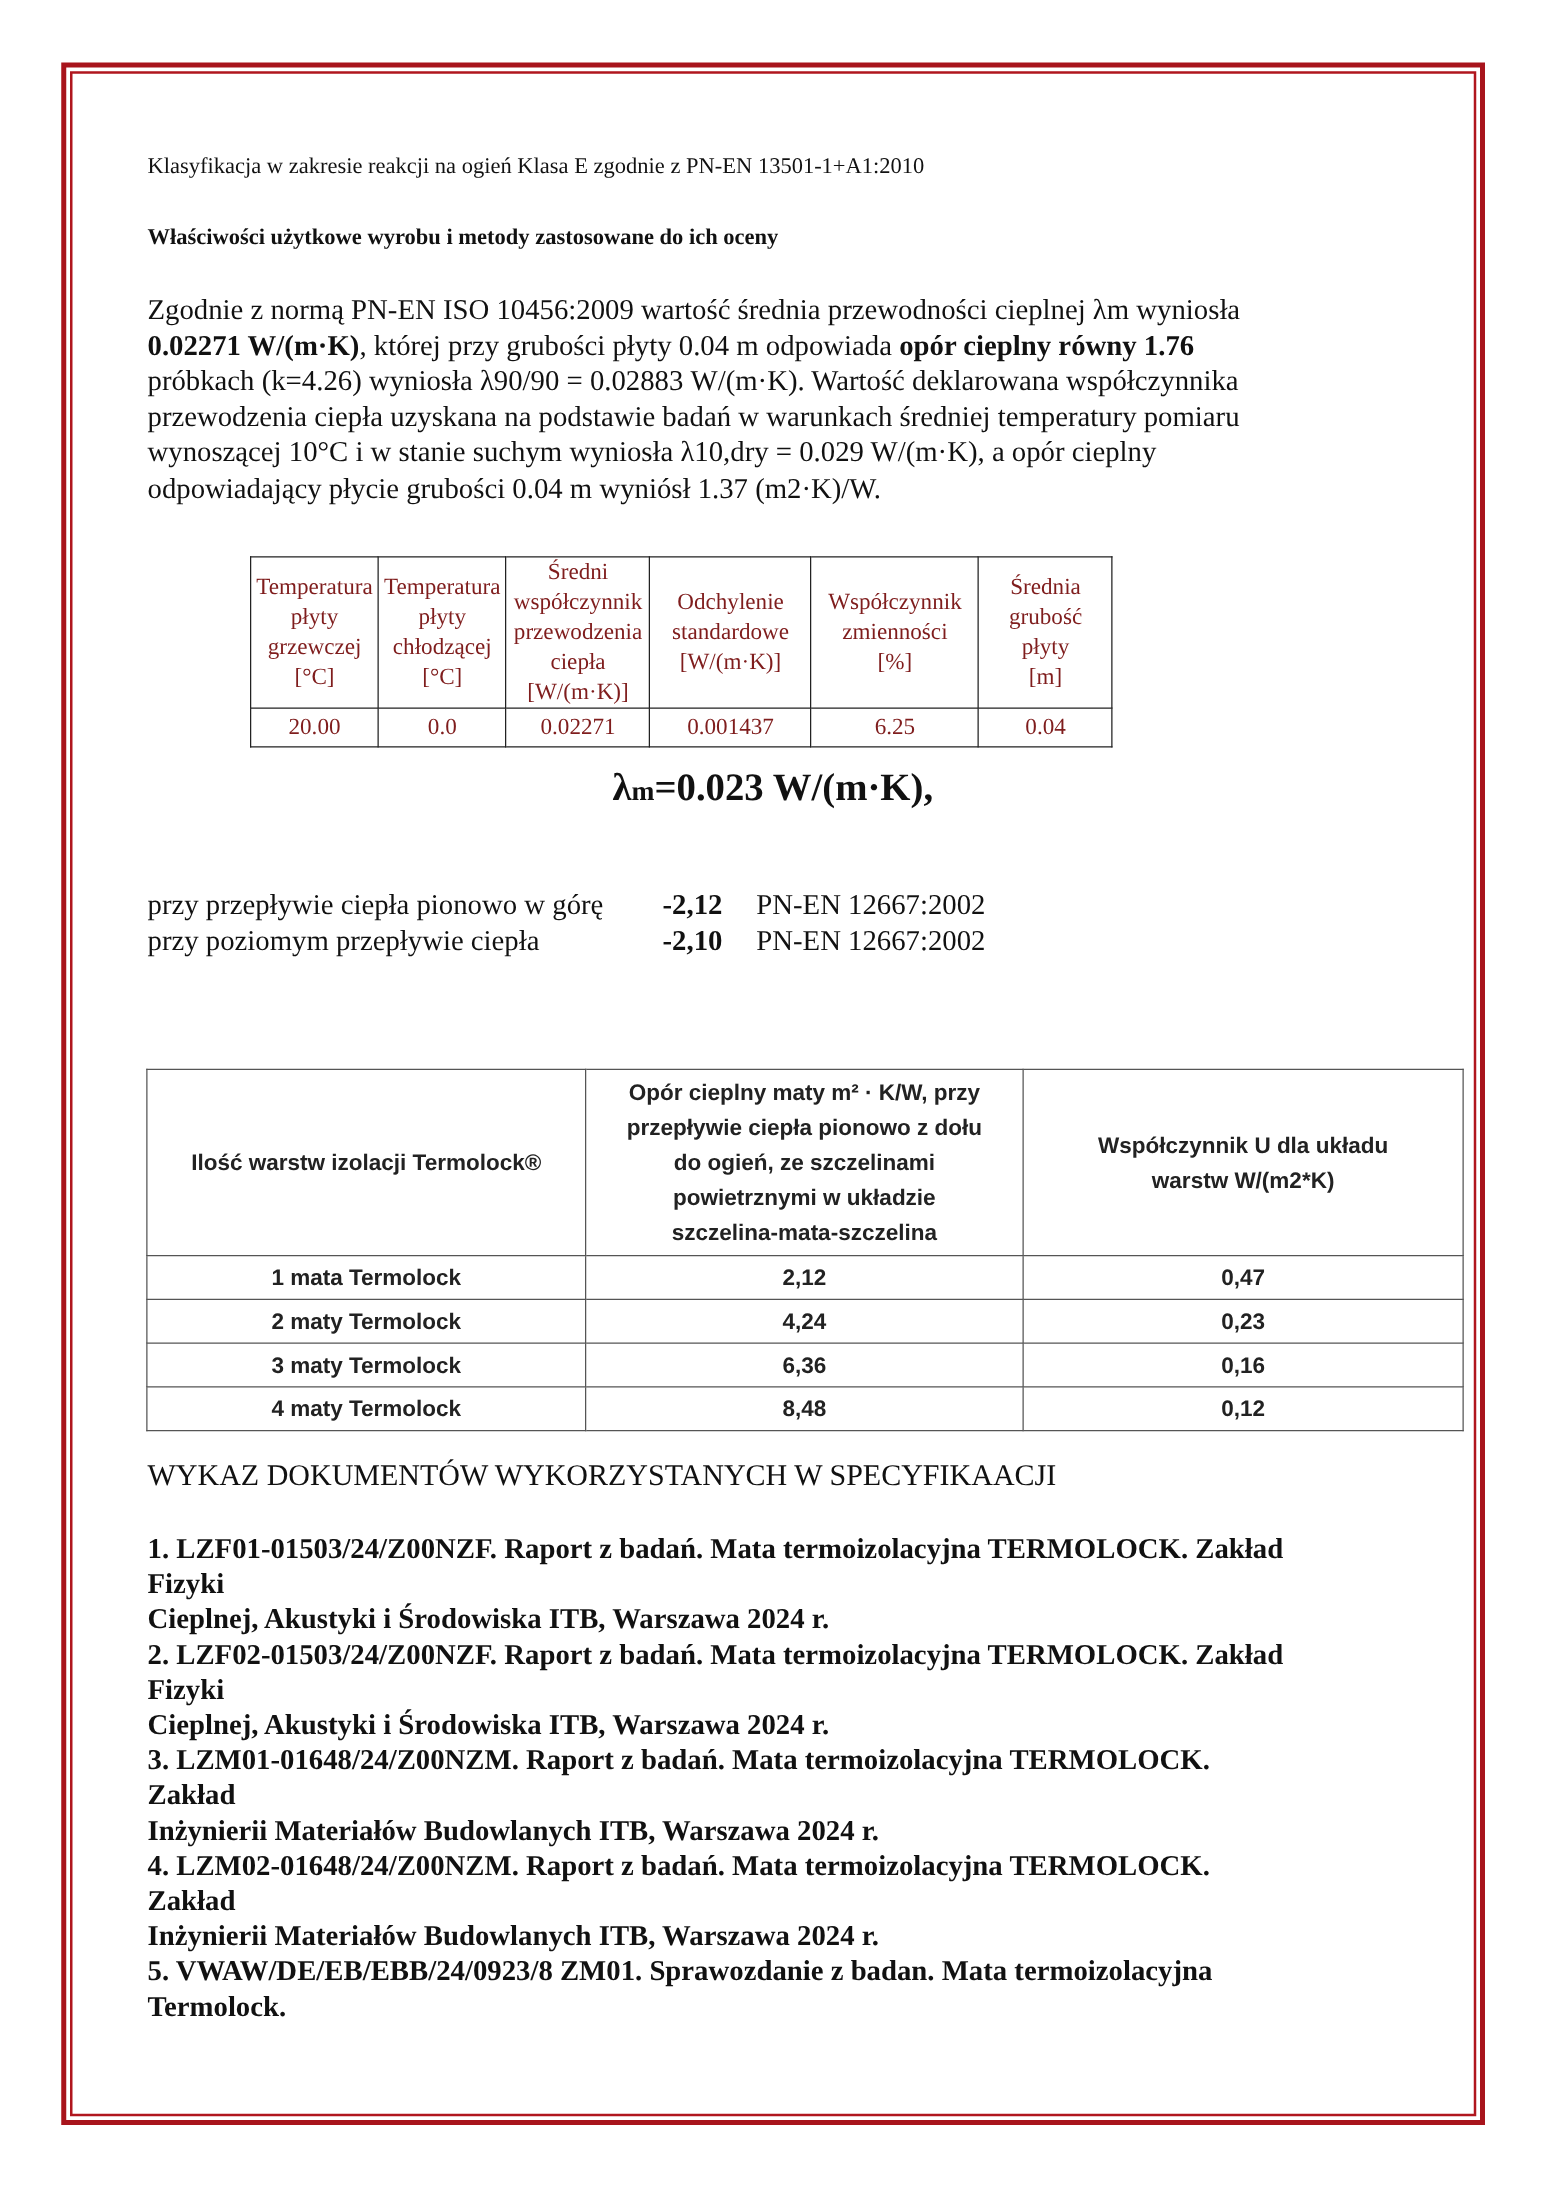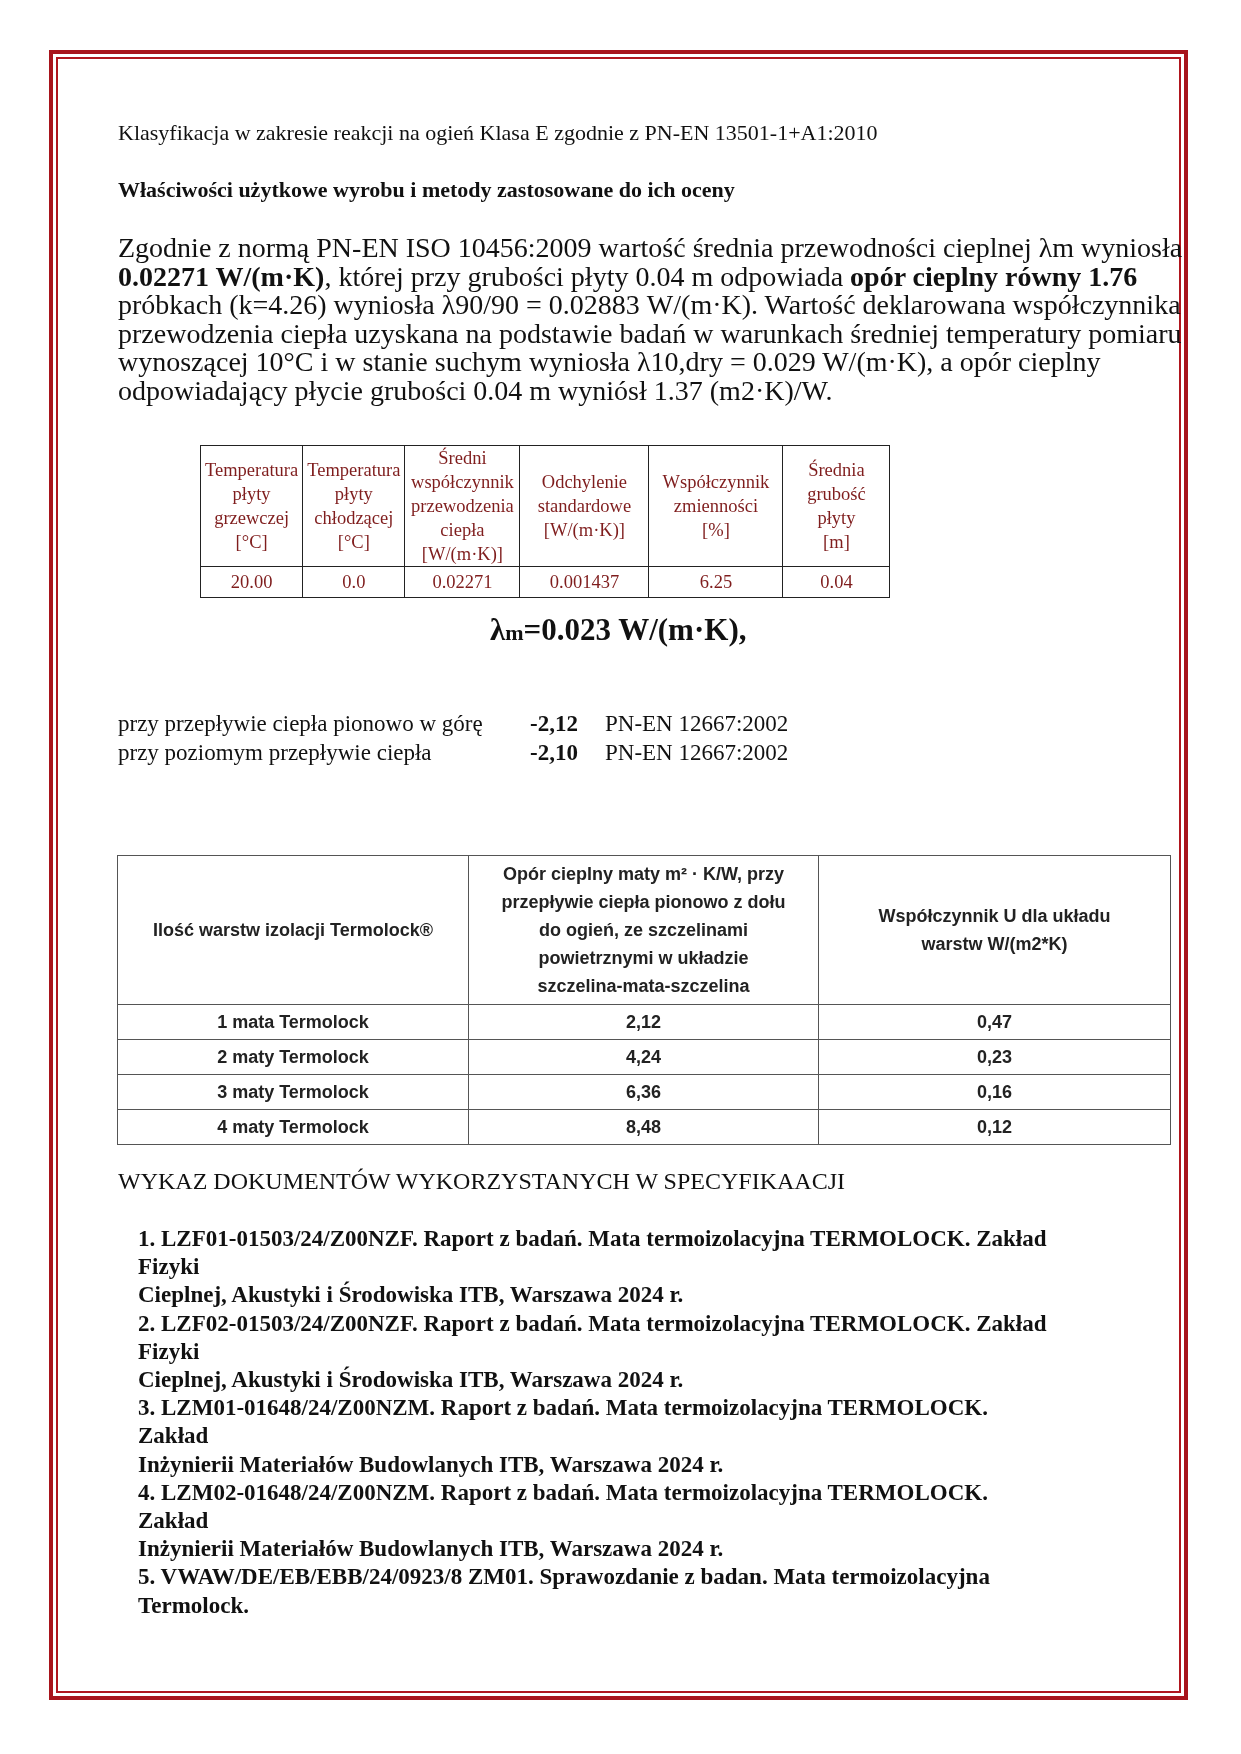--- a/index.html
+++ b/index.html
@@ -2,22 +2,22 @@
 <html><head>
 <meta charset="utf-8">
 <style>
   html, body { margin: 0; padding: 0; background: #ffffff; }
   body { width: 1241px; height: 1754px; position: relative; overflow: hidden;
          font-family: "Liberation Serif", "DejaVu Serif", serif; color: #111; }
   .frame-outer { position: absolute; left: 49px; top: 50px; width: 1139px; height: 1650px;
                  border: 4px solid #a8141c; box-sizing: border-box; }
   .frame-inner { position: absolute; left: 56px; top: 57px; width: 1125px; height: 1636px;
                  border: 2px solid #b0161e; box-sizing: border-box; }
-  .txt { position: absolute; left: 118px; font-size: 22px; white-space: nowrap; line-height: 29px; }
-  .para { position: absolute; left: 118px; top: 234px; width: 1000px; font-size: 28px; line-height: 28.6px; }
+  .txt { position: absolute; left: 118px; font-size: 18px; white-space: nowrap; line-height: 29px; }
+  .para { position: absolute; left: 118px; top: 234px; width: 1000px; font-size: 23px; line-height: 28.6px; }
   .para div { white-space: nowrap; }
   b { font-weight: bold; }
   table.t1 { position: absolute; left: 200px; top: 445px; border-collapse: collapse;
              font-family: "Liberation Serif", serif; font-size: 18.5px; color: #7f1d1d; }
   table.t1 th, table.t1 td { border: 1.5px solid #222; text-align: center; font-weight: normal;
              padding: 0 4px; line-height: 24px; }
   table.t1 th { height: 118px; vertical-align: middle; }
   table.t1 td { height: 30px; }
   .lambda { position: absolute; left: 490px; top: 612px; font-size: 31px; font-weight: bold; white-space: nowrap; }
   .lambda .sub { font-size: 22px; }
@@ -26,21 +26,21 @@
   .opor .val { position: absolute; left: 412px; font-weight: bold; }
   .opor .std { position: absolute; left: 475px; margin-left: 12px; }
   table.t2 { position: absolute; left: 117px; top: 855px; width: 1054px; border-collapse: collapse;
              font-family: "Liberation Sans", "DejaVu Sans", sans-serif; font-size: 18px; color: #222; }
   table.t2 th, table.t2 td { border: 1px solid #555; text-align: center; font-weight: bold; padding: 0 8px; }
   table.t2 th { height: 148px; line-height: 28px; vertical-align: middle; }
   table.t2 td { height: 34px; }
   table.t2 tr.body-row td { border-top: 1.5px solid #333; }
   .wykaz { position: absolute; left: 118px; top: 1168px; font-size: 24px; white-space: nowrap; }
   .refs { position: absolute; left: 118px; top: 1225px; width: 1040px; font-size: 23px;
-          font-weight: bold; line-height: 28.2px; margin-left: 20px; }
+          font-weight: bold; line-height: 28.2px; }
   .refs div { white-space: nowrap; }
 </style>
 </head>
 <body>
 
 <div class="frame-outer"></div>
 <div class="frame-inner"></div>
 
 <div class="txt" style="top:118px;">Klasyfikacja w zakresie reakcji na ogień Klasa E zgodnie z PN-EN 13501-1+A1:2010</div>
 

